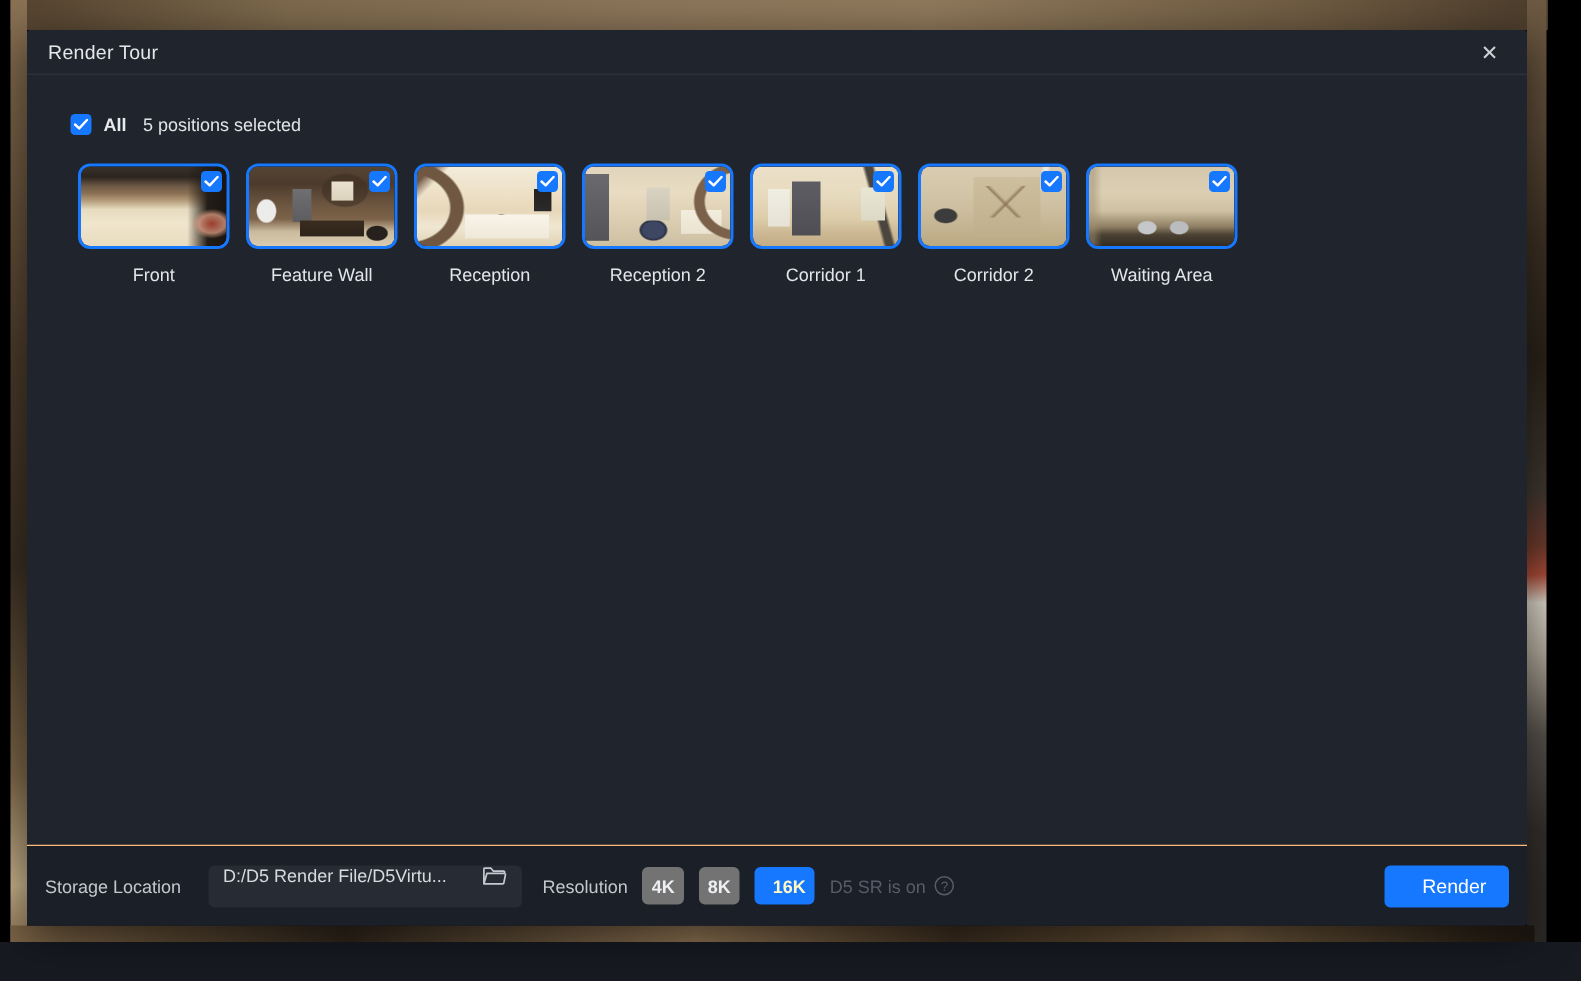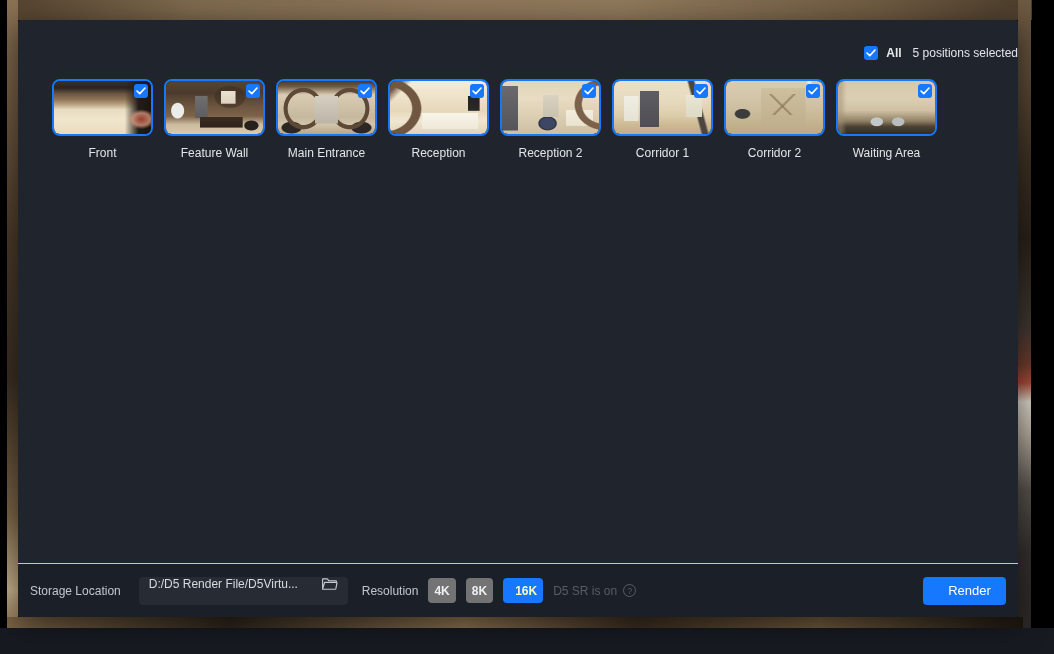--- a/index.html
+++ b/index.html
@@ -44,21 +44,21 @@
     border-bottom:1px solid #2d313a;
   }
   .dlg-title { font-size:13px; color:#e4e6e9; letter-spacing:.2px; }
   .dlg-close {
     margin-left:auto; width:22px; height:22px; display:flex; align-items:center; justify-content:center;
     color:#cdd0d5; font-size:14px; cursor:pointer; user-select:none;
   }
 
   
   .select-row {
-    display:flex; align-items:center; margin:25px 0 0 39px; height:15px;justify-content:flex-end;
+    display:flex; align-items:center; margin:25px 0 0 29px; height:15px;
   }
   .cbx {
     width:14px; height:14px; background:#1677ff; border-radius:3px;
     display:flex; align-items:center; justify-content:center; cursor:pointer; flex:none;
   }
   .cbx svg { display:block; }
   .all-label { margin-left:8px; font-size:12px; font-weight:700; color:#e8eaed; }
   .sel-summary { margin-left:11px; font-size:12px; color:#e2e4e8; }
 
   
@@ -181,20 +181,24 @@
 <body>
 
 <div class="bg-top"></div>
 <div class="bg-left"></div>
 <div class="bg-right"></div>
 <div class="bg-floor"></div>
 <div class="bg-bottombar"></div>
 
 <div class="dialog">
 
+  <div class="dlg-header">
+    <span class="dlg-title">Render Tour</span>
+    <span class="dlg-close">✕</span>
+  </div>
 
   <div class="select-row">
     <span class="cbx">
       <svg width="10" height="8" viewBox="0 0 10 8">
           <path d="M1 4 L3.8 6.6 L9 1" fill="none" stroke="#fff" stroke-width="1.6" stroke-linecap="round" stroke-linejoin="round"></path>
         </svg>
     </span>
     <span class="all-label">All</span>
     <span class="sel-summary">5 positions selected</span>
   </div>
@@ -218,31 +222,20 @@
         <div class="img t1"></div>
         <span class="tcheck">
             <svg width="10" height="8" viewBox="0 0 10 8">
               <path d="M1 4 L3.8 6.6 L9 1" fill="none" stroke="#fff" stroke-width="1.6" stroke-linecap="round" stroke-linejoin="round"></path>
             </svg>
           </span>
       </div>
       <div class="cell-label">Feature Wall</div>
     </div>
 
-    <div class="cell">
-      <div class="thumb">
-        <div class="img t2"></div>
-        <span class="tcheck">
-            <svg width="10" height="8" viewBox="0 0 10 8">
-              <path d="M1 4 L3.8 6.6 L9 1" fill="none" stroke="#fff" stroke-width="1.6" stroke-linecap="round" stroke-linejoin="round"></path>
-            </svg>
-          </span>
-      </div>
-      <div class="cell-label">Main Entrance</div>
-    </div>
 
     <div class="cell">
       <div class="thumb">
         <div class="img t3"></div>
         <span class="tcheck">
             <svg width="10" height="8" viewBox="0 0 10 8">
               <path d="M1 4 L3.8 6.6 L9 1" fill="none" stroke="#fff" stroke-width="1.6" stroke-linecap="round" stroke-linejoin="round"></path>
             </svg>
           </span>
       </div>

